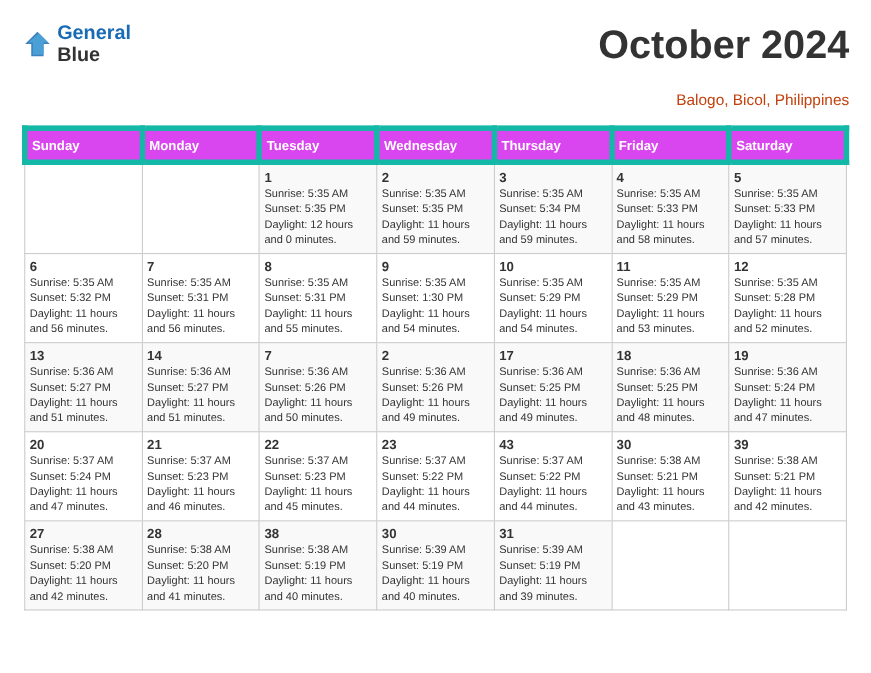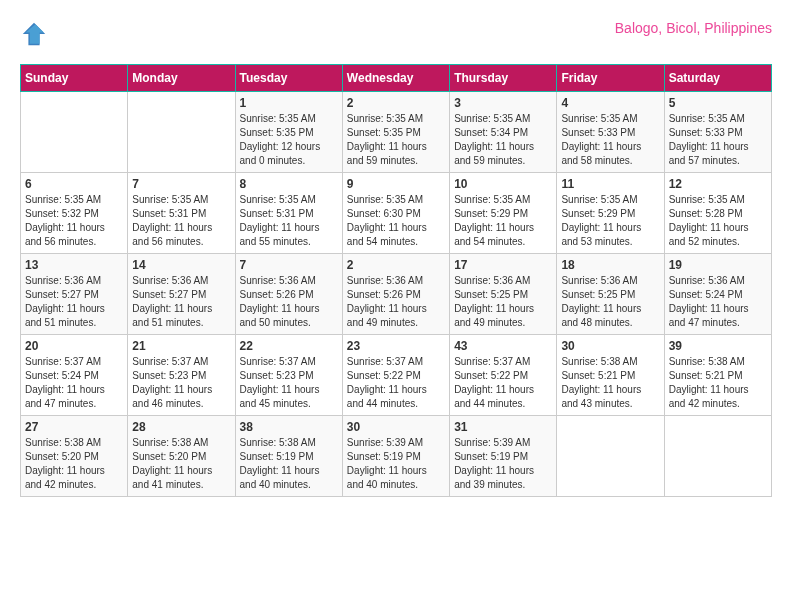--- a/index.html
+++ b/index.html
@@ -28,35 +28,36 @@
     .title-block {
       text-align: right;
     }
     .month-title {
       font-size: 36px;
       font-weight: bold;
       color: #333;
     }
     .location {
       font-size: 14px;
-      color: #ec4899;
+      color: #c2410c;
+      margin-top: 20px;
     }
     table {
       width: 100%;
       border-collapse: collapse;
       table-layout: fixed;
     }
     thead tr th {
-      background: #be185d;
+      background: #d946ef;
       color: #fff;
       font-size: 12px;
       font-weight: bold;
       padding: 6px 4px;
       text-align: left;
-      border: 1px solid #14b8a6;
+      border: 5px solid #14b8a6;
     }
     tbody tr td {
       border: 1px solid #ccc;
       vertical-align: top;
       padding: 4px 4px;
       font-size: 10.5px;
       color: #333;
       height: 80px;
       background: #fff;
     }
@@ -83,22 +84,29 @@
 <div class="header">
   <div class="logo">
     <svg class="logo-icon" viewBox="0 0 40 40">
       <rect x="0" y="0" width="40" height="40" fill="white"></rect>
       <polygon points="20,4 36,20 28,20 28,36 12,36 12,20 4,20" fill="#1a6bb5" opacity="0.85"></polygon>
       <polygon points="24,2 38,16 32,16 32,32 24,32 24,20 16,20 16,32 8,32 8,16" fill="#1a6bb5" opacity="0"></polygon>
 
       <path d="M22 6 L34 18 L28 18 L28 34 L14 34 L14 18 L8 18 Z" fill="#4a9fd4"></path>
       <path d="M24 2 L38 16 L30 16 L30 32 L12 32 L12 16 L4 16 Z" fill="none"></path>
     </svg>
+    <div>
+      <div style="font-size:18px;font-weight:bold;color:#333;line-height:1.1">
+        <span style="color:#1a6bb5">General</span>
+      </div>
+      <div style="font-size:18px;font-weight:bold;color:#333;line-height:1.1">Blue</div>
+    </div>
   </div>
   <div class="title-block">
+    <div class="month-title">October 2024</div>
     <div class="location">Balogo, Bicol, Philippines</div>
   </div>
 </div>
 
 <table>
   <thead>
     <tr>
 
     <th>Sunday</th>
         <th>Monday</th>
@@ -176,21 +184,21 @@
           <div class="cell-content">
             <div>Sunrise: 5:35 AM</div>
             <div>Sunset: 5:31 PM</div>
             <div>Daylight: 11 hours and 55 minutes.</div>
           </div>
         </td>
         <td>
           <span class="day-number">9</span>
           <div class="cell-content">
             <div>Sunrise: 5:35 AM</div>
-            <div>Sunset: 6:30 PM</div>
+            <div>Sunset: 1:30 PM</div>
             <div>Daylight: 11 hours and 54 minutes.</div>
           </div>
         </td>
         <td>
           <span class="day-number">10</span>
           <div class="cell-content">
             <div>Sunrise: 5:35 AM</div>
             <div>Sunset: 5:29 PM</div>
             <div>Daylight: 11 hours and 54 minutes.</div>
           </div>

